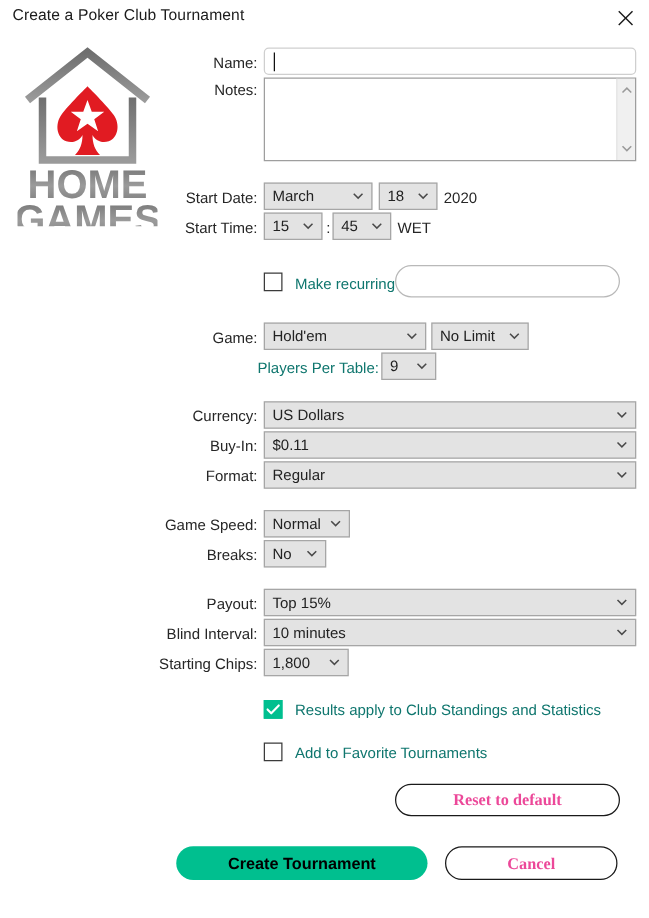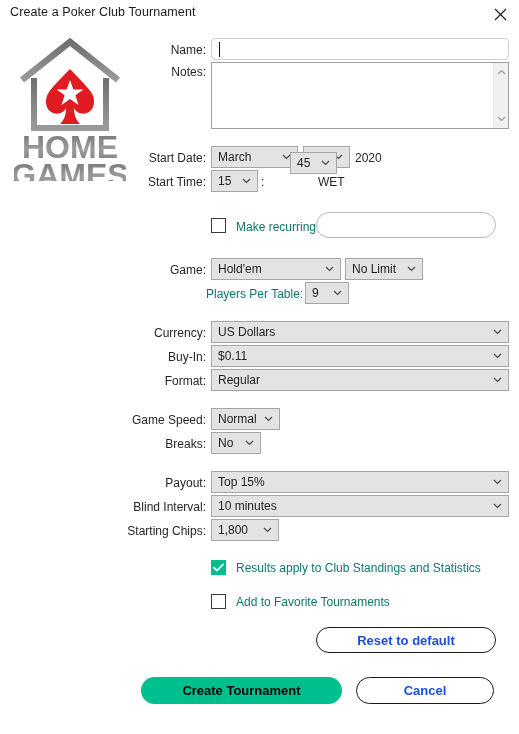--- a/index.html
+++ b/index.html
@@ -114,21 +114,21 @@
     border: 1px solid #b9b9b9; border-radius: 14px; background: #fff;
   }
 
   
   .btn {
     position: absolute; display:flex; align-items:center; justify-content:center;
     font-size: 13px; font-weight: bold; border-radius: 20px; cursor: pointer;
     font-family: "Liberation Sans", sans-serif;
   }
   .btn-primary { background: #00bf8f; color: #000000; border: none; }
-  .btn-outline { background: #ffffff; color: #1d4ed8; border: 1.6px solid #1a1a1a; }
+  .btn-outline { background: #ffffff; color: #ec4899; border: 1.6px solid #1a1a1a; font-family: Liberation Serif, serif; }
 </style>
 </head>
 <body>
 
 <div class="dialog">
 
   <div class="titlebar">
     <div class="title-text">Create a Poker Club Tournament</div>
     <div class="close-btn">
       <svg width="13" height="13" viewBox="0 0 13 13">
@@ -217,21 +217,21 @@
   <div class="lbl" style="left:116px; top:175px; width:90px;">Start Time:</div>
   <div class="sel" style="left:211px; top:170px; width:47px;">
     <span>15</span>
     <span class="chev">
       <svg width="9" height="6" viewBox="0 0 9 6">
           <path d="M1 1 L4.5 4.5 L8 1" fill="none" stroke="#4a4a4a" stroke-width="1.2"></path>
         </svg>
     </span>
   </div>
   <div class="plain" style="left:261px; top:175px;">:</div>
-  <div class="sel" style="left:266px; top:152px; width:47px;margin-left:24px;">
+  <div class="sel" style="left:266px; top:170px; width:47px;">
     <span>45</span>
     <span class="chev">
       <svg width="9" height="6" viewBox="0 0 9 6">
           <path d="M1 1 L4.5 4.5 L8 1" fill="none" stroke="#4a4a4a" stroke-width="1.2"></path>
         </svg>
     </span>
   </div>
   <div class="plain" style="left:318px; top:175px;">WET</div>
 
   <div class="cb" style="left:211px; top:218px;"></div>

